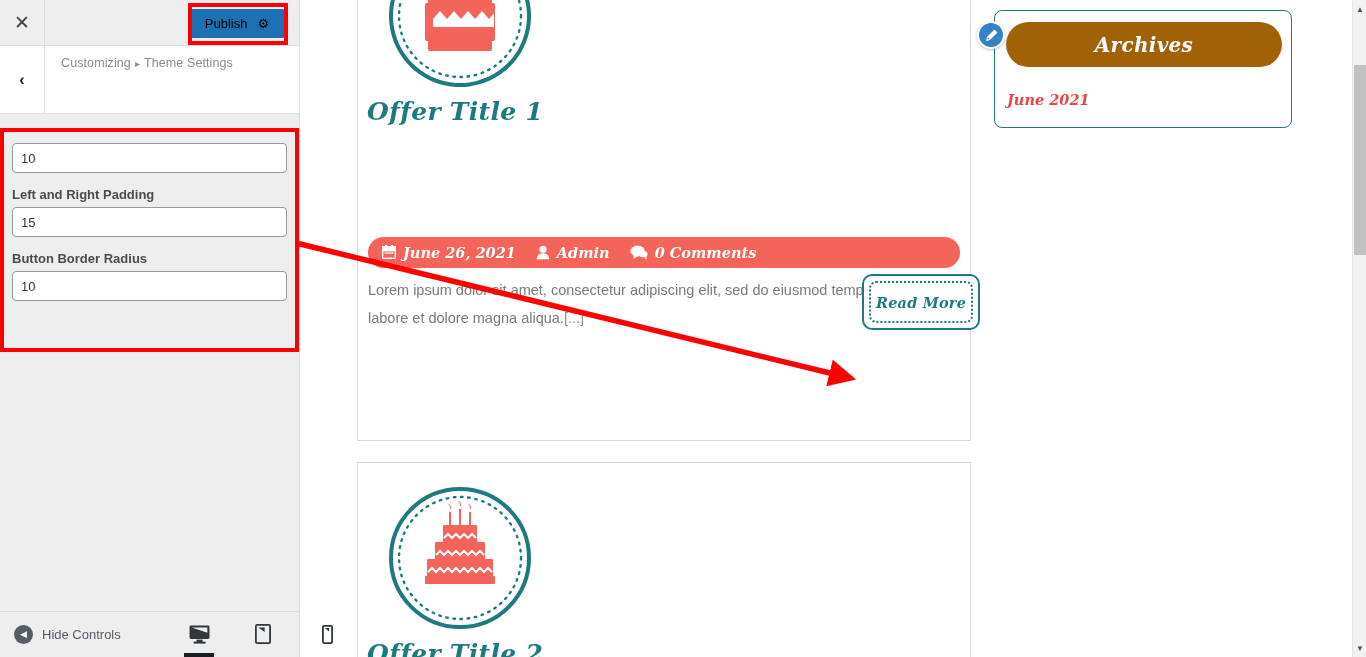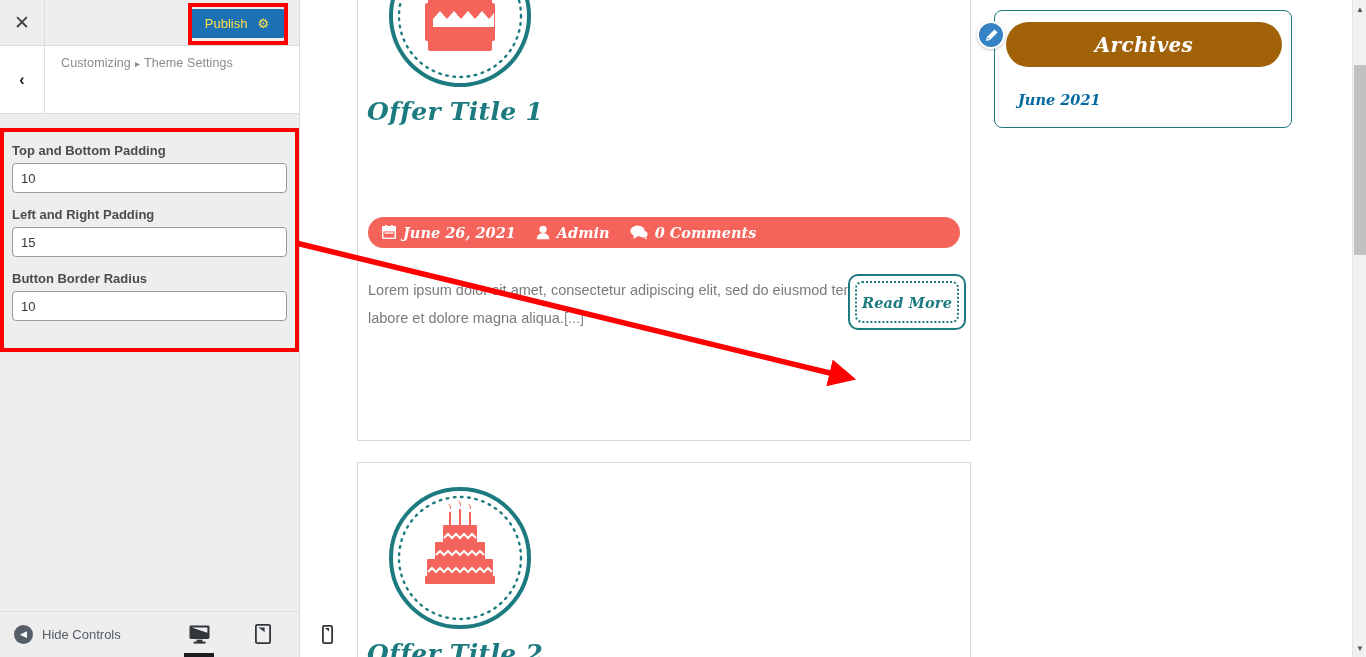--- a/index.html
+++ b/index.html
@@ -39,21 +39,21 @@
     position: absolute; right: 9px; top: 4px;
     width: 106px; height: 38px;
   }
   .cz-publish {
     position: absolute; left: 5px; top: 5px;
     width: 96px; height: 29px;
     background: #1c70b4;
     border-radius: 3px;
     display: flex; align-items: center; justify-content: center;
     gap: 10px;
-    color: #fde047; font-size: 13px;
+    color: #000000; font-size: 13px;
     cursor: pointer;
   }
   .cz-publish .gear { font-size: 13px; line-height: 1; }
 
   .cz-header {
     display: flex; align-items: stretch;
     height: 68px;
     background: #fff;
     border-bottom: 1px solid #dddddd;
   }
@@ -188,21 +188,21 @@
     left: 10px; right: 10px;
     color: #7a7a7a;
     font-size: 14.5px;
     line-height: 28px;
     font-family: "Liberation Sans", sans-serif;
   }
   .excerpt .more { color: #8d8d8d; }
 
   .readmore {
     position: absolute;
-    left: 490px; top: 353px;
+    left: 504px; top: 353px;
     width: 118px; height: 56px;
     border: 2px solid #1d7b80;
     border-radius: 10px;
     background: #fff;
     display: flex; align-items: center; justify-content: center;
     cursor: pointer;
   }
   .readmore-inner {
     width: 104px; height: 42px;
     border: 2px dotted #1d7b80;
@@ -231,22 +231,22 @@
     background: #a16207;
     border-radius: 23px;
     display: flex; align-items: center; justify-content: center;
     color: #fff;
     font-family: "DejaVu Serif", serif;
     font-style: italic; font-weight: bold;
     font-size: 20px;
     letter-spacing: .3px;
   }
   .widget-item {
-    position: absolute; left: 23px; top: 80px;
-    color: #0369a1;
+    position: absolute; left: 12px; top: 80px;
+    color: #ef4444;
     font-family: "DejaVu Serif", serif;
     font-style: italic; font-weight: bold;
     font-size: 14.5px;
   }
   .edit-badge {
     position: absolute;
     left: 677px; top: 21px;
     width: 28px; height: 28px;
     border-radius: 50%;
     background: #3582c4;
@@ -303,21 +303,21 @@
             <circle cx="75" cy="50" r="7"></circle>
             <rect x="43" y="50" width="64" height="18" rx="2"></rect>
             <rect x="40" y="62" width="70" height="38" rx="2"></rect>
             <rect x="43" y="96" width="64" height="14" rx="2"></rect>
           </g>
           <path d="M48 78 l7 -8 l7 8 l7 -8 l7 8 l7 -8 l7 8 l7 -8 l7 8 l5 -6 v14 h-61 z" fill="#ffffff"></path>
         </svg>
       </div>
       <div class="offer-title" style="left:9px; top:176px;">Offer Title 1</div>
 
-      <div class="meta-bar" style="top:296px;">
+      <div class="meta-bar" style="top:316px;">
         <span class="mi">
           <svg width="14" height="15" viewBox="0 0 14 15">
               <rect x="0" y="1" width="14" height="13" rx="1.5" fill="#fff"></rect>
               <rect x="0" y="1" width="14" height="4" fill="#fff"></rect>
               <rect x="3" y="0" width="2" height="3.5" fill="#fff"></rect>
               <rect x="9" y="0" width="2" height="3.5" fill="#fff"></rect>
               <rect x="1.4" y="6.4" width="11.2" height="6.2" fill="#f4645a"></rect>
               <rect x="2.6" y="7.4" width="8.8" height="1.3" fill="#fff"></rect>
             </svg>
         </span>
@@ -415,21 +415,20 @@
       <div class="cz-back">‹</div>
       <div class="cz-titles">
         <div class="cz-breadcrumb">
           <span>Customizing</span><span class="sep">▸</span><span>Theme Settings</span>
         </div>
       </div>
     </div>
 
     <div class="cz-fields">
       <div class="cz-field">
-        <label class="cz-label">Top and Bottom Padding</label>
         <input class="cz-input" type="text" value="10" style="">
       </div>
       <div class="cz-field">
         <label class="cz-label">Left and Right Padding</label>
         <input class="cz-input" type="text" value="15" style="">
       </div>
       <div class="cz-field">
         <label class="cz-label">Button Border Radius</label>
         <input class="cz-input" type="text" value="10" style="">
       </div>

